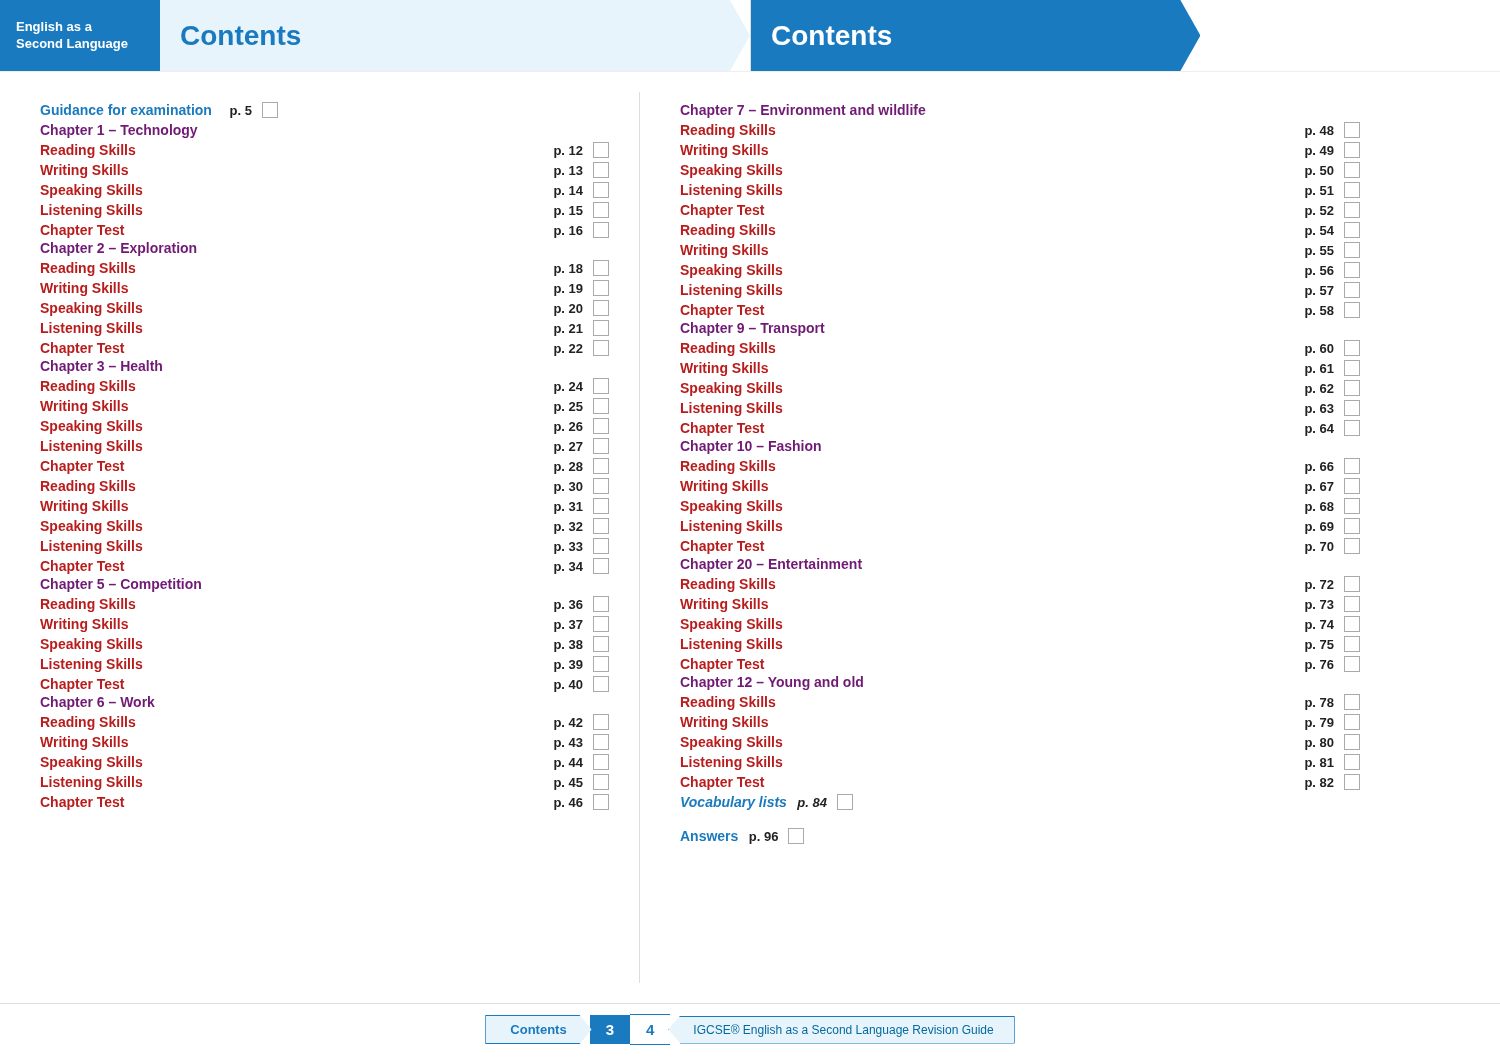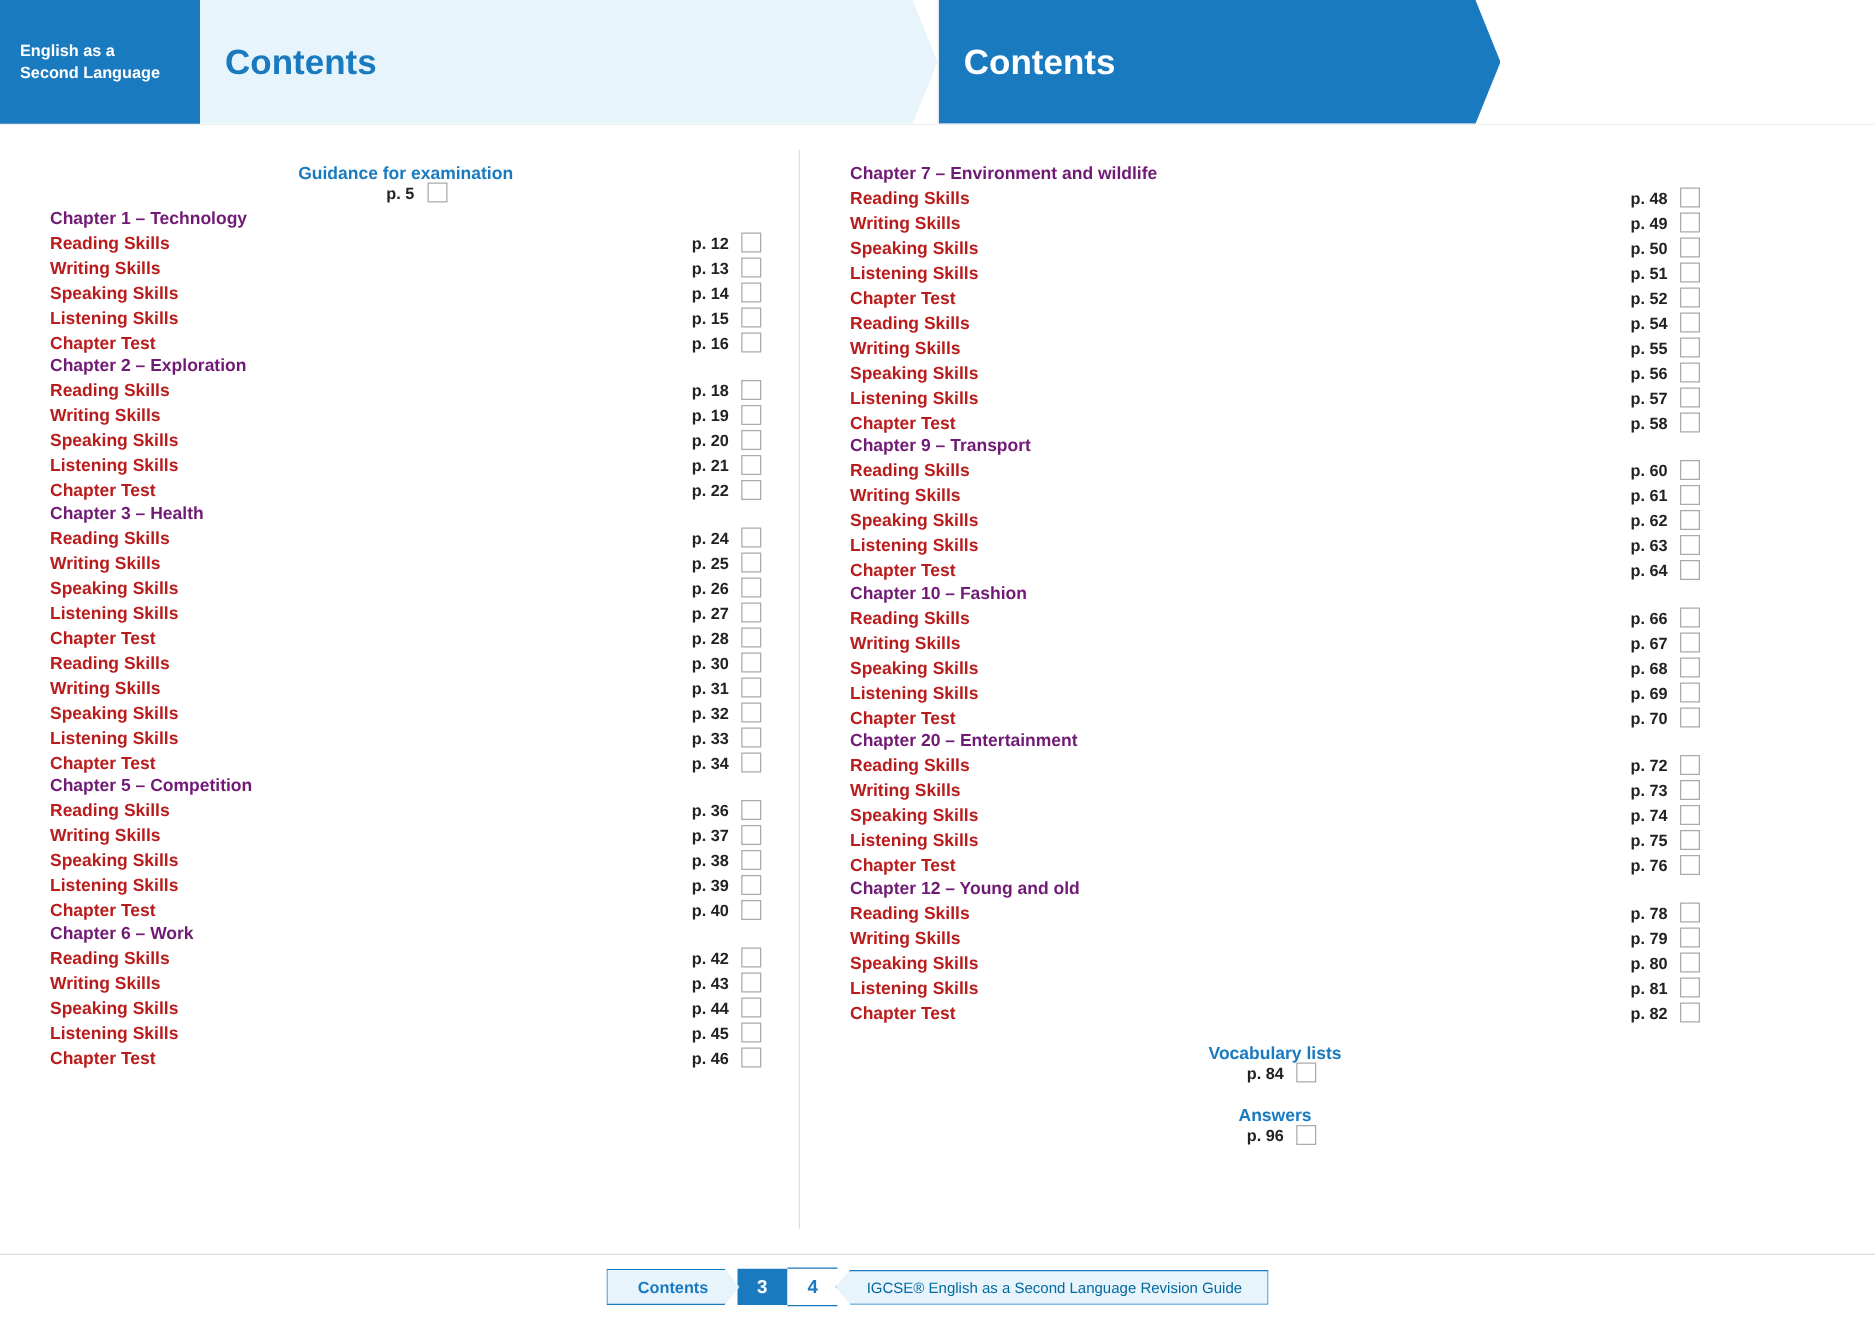--- a/index.html
+++ b/index.html
@@ -9,21 +9,21 @@
       width: 1500px;
       min-height: 1061px;
       display: flex;
       flex-direction: column;
     }
 
     
     .header {
       display: flex;
       align-items: stretch;
-      height: 100px;
+      height: 72px;
       background: #fff;
       border-bottom: 1px solid #eee;
     }
 
     .header-left {
       display: flex;
       align-items: stretch;
       width: 750px;
     }
 
@@ -144,23 +144,22 @@
       border: 1.5px solid #aaa;
       display: inline-block;
       background: #fff;
       flex-shrink: 0;
     }
 
     
     .guidance-item {
       display: flex;
       align-items: center;
-      justify-content: space-between;
+      justify-content: flex-start;
       margin-bottom: 4px;
-      flex-direction: column;
     }
 
     .guidance-label {
       color: #1a7abf;
       font-size: 14px;
       font-weight: bold;
     }
 
     
     .footer {
@@ -694,21 +693,21 @@
         </div>
         <div class="toc-item">
           <span class="toc-item-label">Chapter Test</span>
           <div class="toc-item-right">
             <span class="toc-page">p. 82</span>
             <span class="toc-checkbox"></span>
           </div>
         </div>
       </div>
     <div id="right-extras">
-        <div class="guidance-item" style="margin-top: 14px;">
+        <div class="guidance-item" style="margin-top: 2px; font-style: italic;">
           <span class="guidance-label">Vocabulary lists</span>
           <div class="toc-item-right">
             <span class="toc-page">p. 84</span>
             <span class="toc-checkbox"></span>
           </div>
         </div>
         <div class="guidance-item" style="margin-top: 18px;">
           <span class="guidance-label">Answers</span>
           <div class="toc-item-right">
             <span class="toc-page">p. 96</span>

